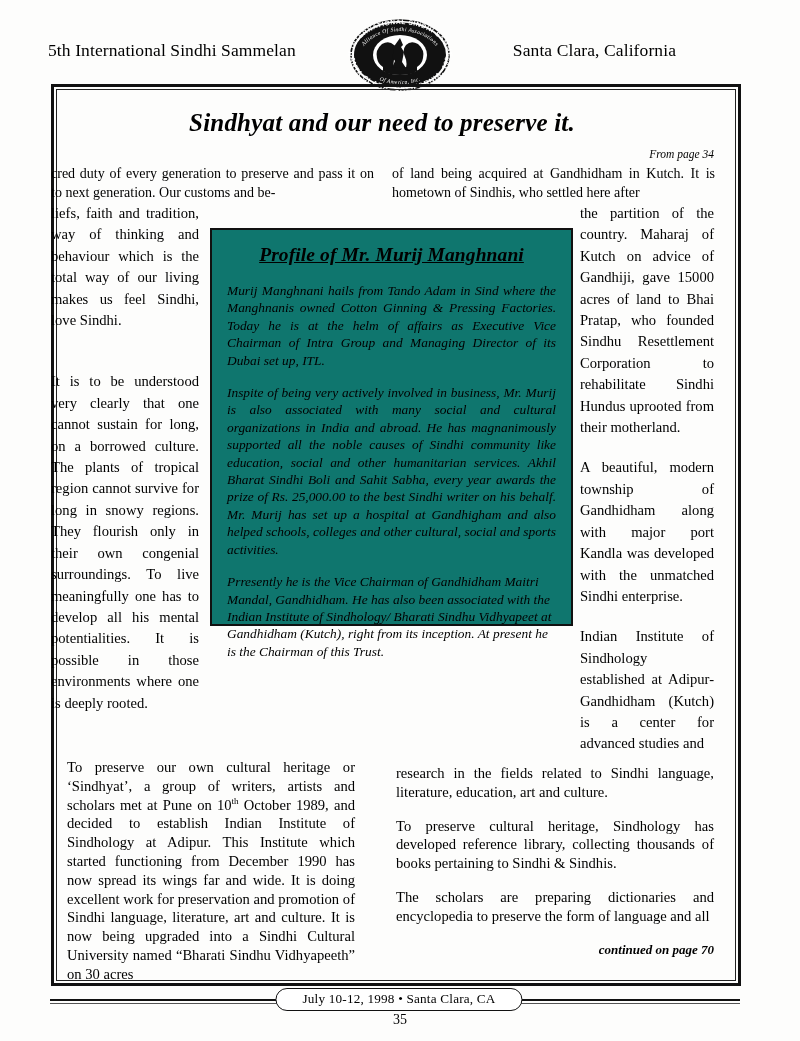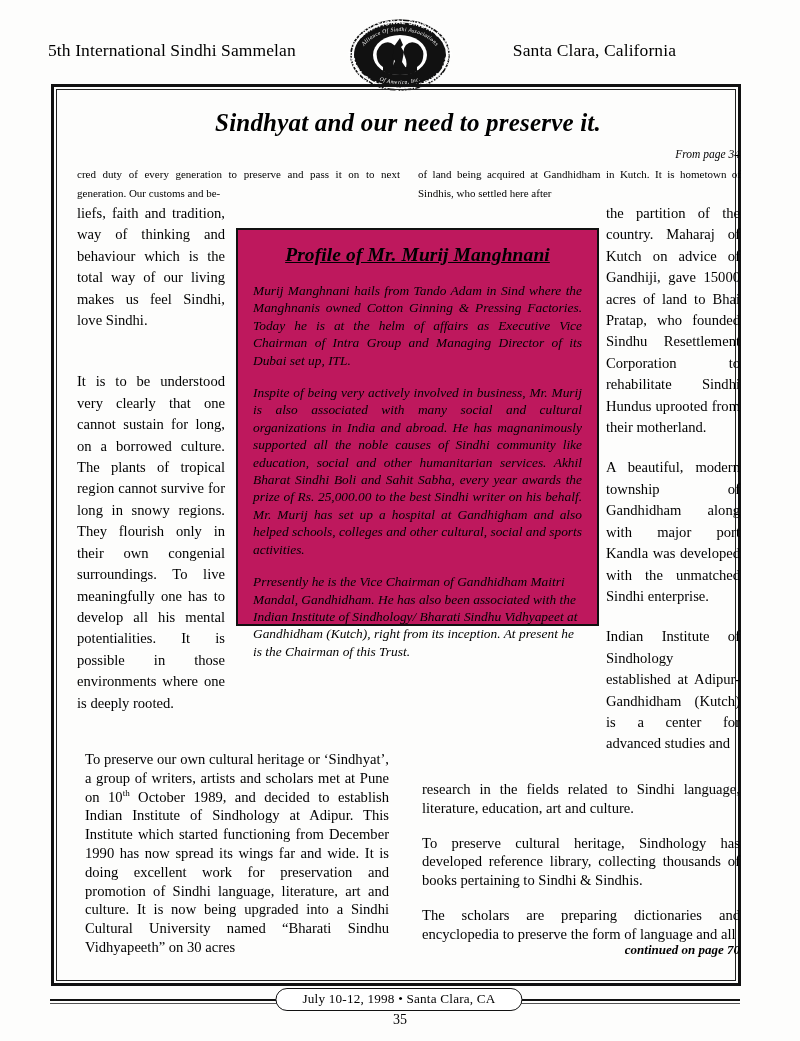--- a/index.html
+++ b/index.html
@@ -63,21 +63,21 @@
     position: absolute;
     left: 56px; top: 89px;
     width: 680px; height: 892px;
     border: 1px solid #222;
     box-sizing: border-box;
   }
 
   
   .content {
     position: absolute;
-    left: 76px; top: 97px;
+    left: 50px; top: 97px;
     width: 664px; height: 876px;
   }
 
   .article-title {
     position: absolute;
     left: 0; top: 12px;
     width: 664px;
     text-align: center;
     font-size: 25px;
     font-weight: bold;
@@ -93,21 +93,21 @@
     font-style: italic;
   }
 
   
   .top-span {
     position: absolute;
     left: 1px; top: 68px;
     width: 664px;
     column-count: 2;
     column-gap: 18px;
-    font-size: 11px;
+    font-size: 14px;
     line-height: 18.6px;
     text-align: justify;
   }
   .top-span p { margin: 0; }
 
   
   .col-left {
     position: absolute;
     left: 1px; top: 106px;
     width: 148px;
@@ -131,21 +131,21 @@
   .col-right p:last-child { margin-bottom: 0; }
 
   
   .profile-box {
     position: absolute;
     left: 160px; top: 131px;
     width: 363px;
     height: 398px;
     border: 2px solid #111;
     box-sizing: border-box;
-    background: #be185d;
+    background: #0f766e;
     padding: 11px 15px 10px 15px;
   }
   .profile-heading {
     font-size: 19.5px;
     font-weight: bold;
     font-style: italic;
     text-decoration: underline;
     text-align: center;
     margin: 3px 0 16px 0;
     letter-spacing: 0.1px;
@@ -162,30 +162,30 @@
 
   
   .bottom-left {
     position: absolute;
     left: 1px; top: 645px;
     width: 320px;
     font-size: 14.6px;
     line-height: 18.8px;
     text-align: justify;
   }
-  .bottom-left p { margin: 8px; }
+  .bottom-left p { margin: 16px; }
   .bottom-right {
     position: absolute;
     left: 346px; top: 667px;
     width: 318px;
     font-size: 14.6px;
     line-height: 18.8px;
     text-align: justify;
   }
-  .bottom-right p { margin: 16px 0 15px 0; }
+  .bottom-right p { margin: 0 0 15px 0; }
   .bottom-right p:last-child { margin-bottom: 0; }
 
   .continued {
     position: absolute;
     left: 346px; top: 845px;
     width: 318px;
     text-align: right;
     font-size: 13px;
     font-style: italic;
     font-weight: bold;

